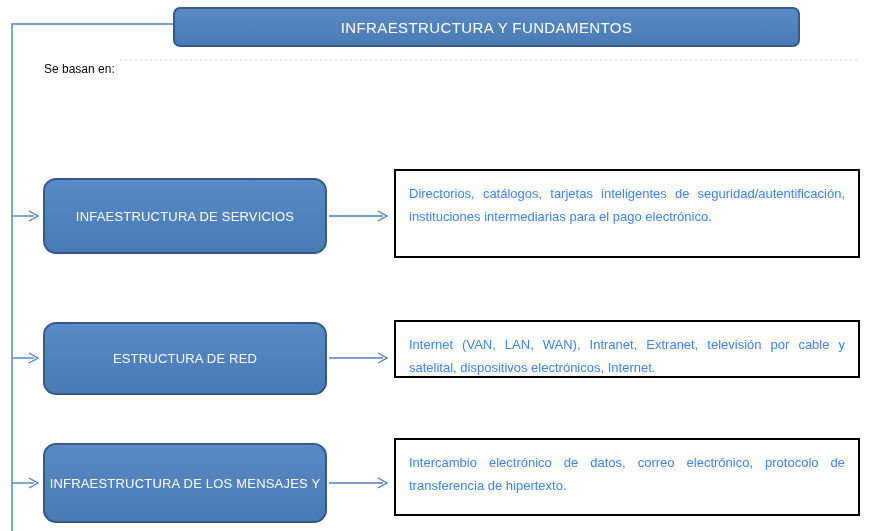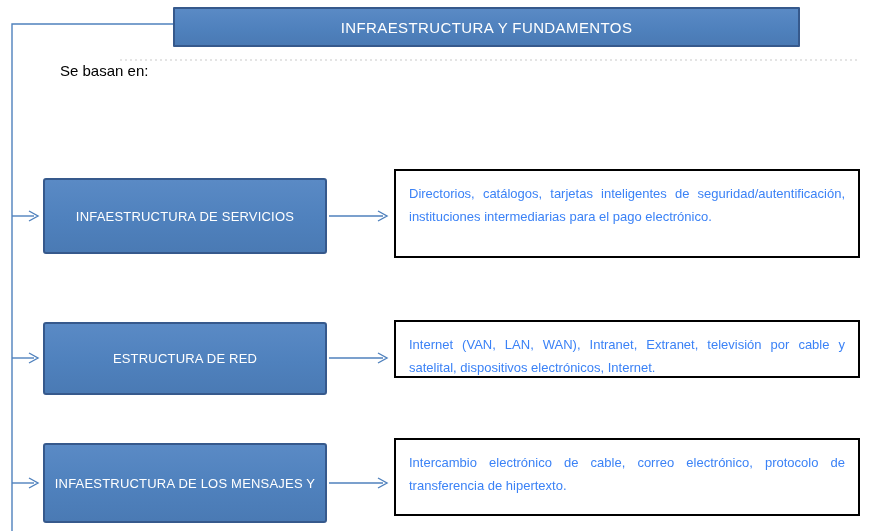--- a/index.html
+++ b/index.html
@@ -26,28 +26,28 @@
     display: flex;
     flex-direction: column;
     justify-content: center;
     align-items: center;
     text-align: center;
     z-index: 2;
   }
   .header-node {
     left: 173px; top: 7px;
     width: 627px; height: 40px;
-    border-radius: 1px;
+    border-radius: 7px;
     font-size: 15px;
     letter-spacing: 0.4px;
   }
   .side-node {
     left: 43px;
     width: 284px;
-    border-radius: 3px;
+    border-radius: 13px;
     font-size: 13px;
     letter-spacing: 0.2px;
     line-height: 25px;
     padding: 0 10px;
   }
   .node-line { white-space: nowrap; }
   .node-line:empty { display: none; }
   .node-1 { top: 178px; height: 76px; }
   .node-2 { top: 322px; height: 73px; justify-content: center; }
   .node-3 { top: 443px; height: 80px; }
@@ -64,24 +64,23 @@
     text-align: justify;
     padding: 11px 13px 8px 13px;
     z-index: 2;
   }
   .desc-1 { top: 169px; height: 89px; }
   .desc-2 { top: 320px; height: 58px; }
   .desc-3 { top: 438px; height: 78px; }
   .intro-label {
     position: absolute;
     left: 44px; top: 62px;
-    font-size: 15px;
+    font-size: 12px;
     color: #000000;
     z-index: 2;
-    margin-left: 16px;
   }
 </style>
 </head>
 <body>
 
 <div class="stage">
 
   <svg class="connector-svg" viewBox="0 0 877 531" xmlns="http://www.w3.org/2000/svg">
 
     <path d="M 173 24 L 12 24 L 12 531" fill="none" stroke="#4f81bd" stroke-width="1.4"></path>
@@ -130,19 +129,19 @@
 
   <div class="node side-node node-2">
     <div class="node-line">ESTRUCTURA DE RED</div>
 
   </div>
   <div class="desc-box desc-2">
     <span>Internet (VAN, LAN, WAN), Intranet, Extranet, televisión por cable y satelital, dispositivos electrónicos, Internet.</span>
   </div>
 
   <div class="node side-node node-3">
-    <div class="node-line">INFAESTRUCTURA DE LOS MENSAJES Y</div>
+    <div class="node-line">INFRAESTRUCTURA DE LOS MENSAJES Y</div>
   </div>
   <div class="desc-box desc-3">
-    <span>Intercambio electrónico de cable, correo electrónico, protocolo de transferencia de hipertexto.</span>
+    <span>Intercambio electrónico de datos, correo electrónico, protocolo de transferencia de hipertexto.</span>
   </div>
 
 </div>
 
 </body></html>

